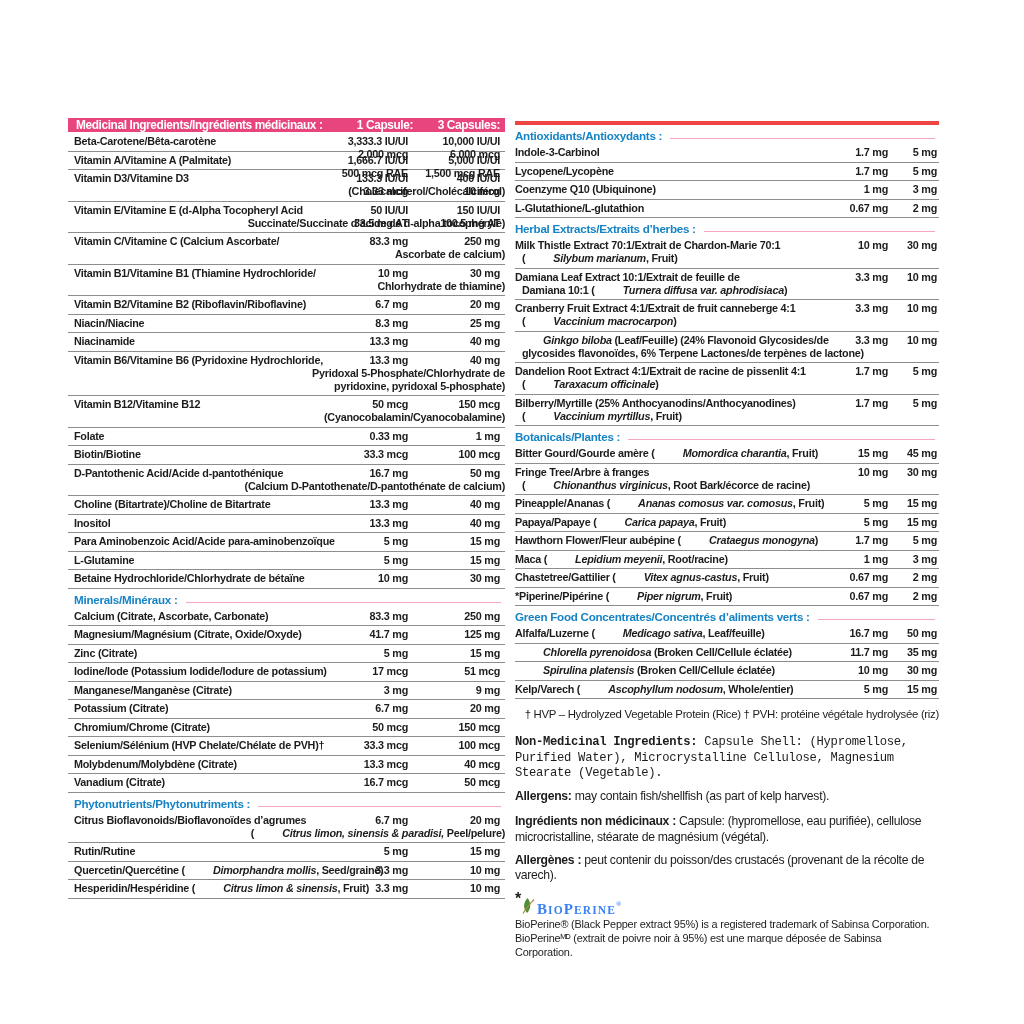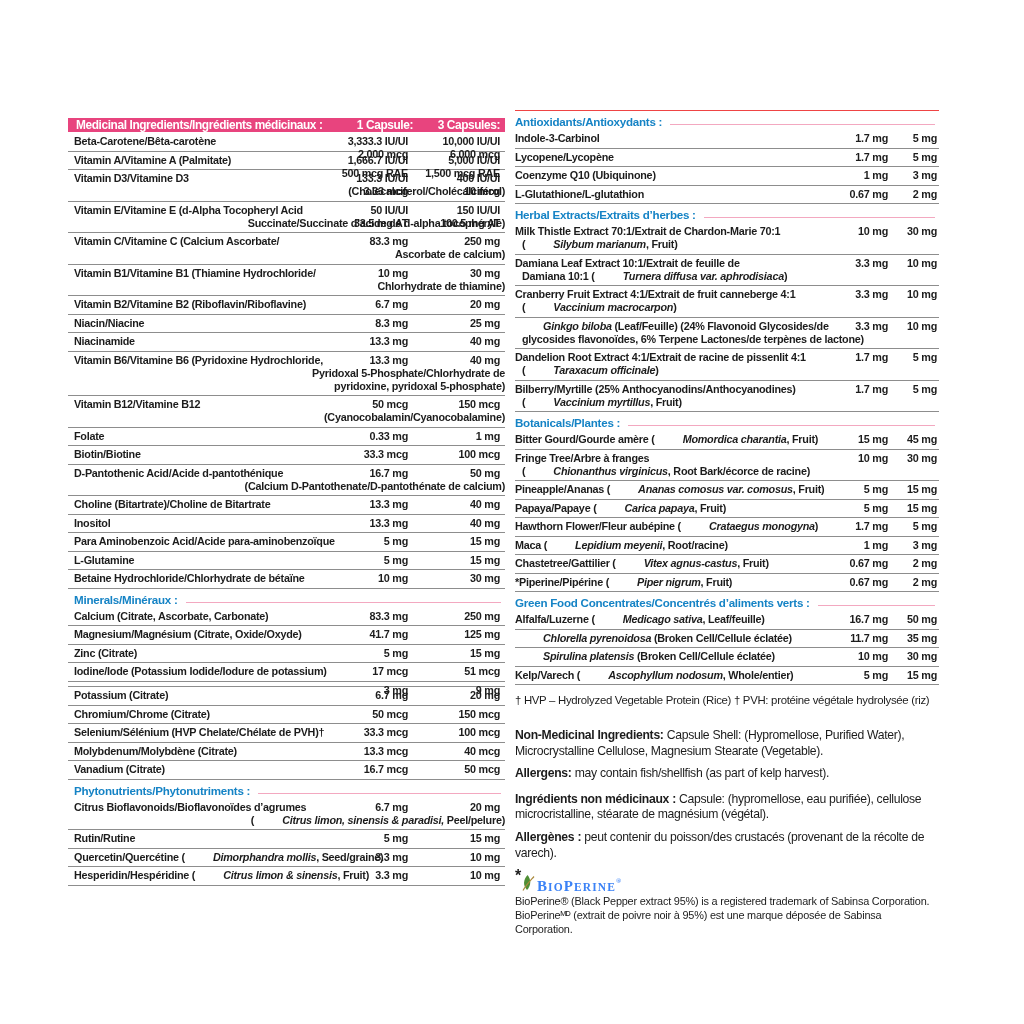--- a/index.html
+++ b/index.html
@@ -1,20 +1,20 @@
 <!DOCTYPE html>
 <html><head>
 <meta charset="utf-8">
 <style>
   html,body{margin:0;padding:0;background:#ffffff;}
   #page{position:relative;width:1024px;height:1024px;background:#ffffff;overflow:hidden;
         font-family:"Liberation Sans",sans-serif;color:#1c1c1c;font-weight:700;letter-spacing:-0.25px;}
   
   #left-col{position:absolute;left:68px;top:118px;width:437px;}
-  #right-col{position:absolute;left:515px;top:110px;width:424px;border-top:1px solid #ef4444;}
+  #right-col{position:absolute;left:515px;top:121px;width:424px;border-top:4px solid #ef4444;}
   
   .pink-bar{position:relative;background:#e8447e;color:#ffffff;height:14px;display:flex;align-items:center;
             font-size:11.9px;letter-spacing:-0.4px;margin-bottom:1px;}
   .pink-bar .title{padding-left:8px;white-space:nowrap;}
   .pink-bar .hv{position:absolute;white-space:nowrap;}
   .pink-bar .hv1{right:92px;}
   .pink-bar .hv2{right:5px;}
   
   .trow{position:relative;border-bottom:1px solid #8d8d8d;padding:2px 0 2.5px;font-size:10.8px;}
   .nm .ln{white-space:nowrap;line-height:13px;}
@@ -25,23 +25,23 @@
   .v1 div,.v2 div{line-height:13px;white-space:nowrap;}
   .left-t .v1{right:97px;}  .left-t .v2{right:5px;}
   .right-t .v1{right:51px;} .right-t .v2{right:2px;}
   .ital{font-style:italic;padding-left:28px;}
   
   .sec-heading{display:flex;align-items:flex-end;color:#1583c5;font-size:11.6px;padding:4px 0 2px;}
   .left-t .sec-heading .htext{padding-left:6px;}
   .sec-heading .htext{white-space:nowrap;line-height:13px;}
   .sec-heading .rule{flex:1;border-bottom:1.5px solid #f3a8c0;margin:0 4px 3px 8px;}
   
-  .footnote{margin-top:9px;font-weight:400;font-size:11.4px;letter-spacing:-0.3px;white-space:nowrap;}
+  .footnote{margin-top:9px;font-weight:400;font-size:11.4px;letter-spacing:-0.3px;white-space:nowrap;text-align:right;}
   .paras .para{font-size:12.2px;letter-spacing:-0.3px;line-height:15.6px;font-weight:400;margin-top:7px;}
-  .paras .para:nth-child(1){margin-top:22px;}
+  .paras .para:nth-child(1){margin-top:15px;font-family:Liberation Mono, monospace;}
   .paras .para:nth-child(3){margin-top:10px;}
   .paras .plabel{font-weight:700;}
   
   .bioperine{margin-top:12px;}
   .bp-logo{display:flex;align-items:flex-start;height:21px;}
   .bp-ast{font-size:16px;font-weight:700;line-height:12px;margin-top:-3px;}
   .bp-leaf{margin:1px 2px 0 0;}
   .bp-brand{font-family:Liberation Serif, serif;color:#3b82f6;font-weight:700;letter-spacing:1.1px;
             font-size:15px;line-height:17px;}
   .bp-brand .sc{font-size:11.5px;}
@@ -327,20 +327,23 @@
             <div class="ln"><span>Iodine/Iode (Potassium Iodide/Iodure de potassium)</span></div>
           </div>
           <div class="v1">
             <div>17 mcg</div>
           </div>
           <div class="v2">
             <div>51 mcg</div>
           </div>
         </div>
         <div class="trow">
+          <div class="nm">
+            <div class="ln"><span>Manganese/Manganèse (Citrate)</span></div>
+          </div>
           <div class="v1">
             <div>3 mg</div>
           </div>
           <div class="v2">
             <div>9 mg</div>
           </div>
         </div>
         <div class="trow">
           <div class="nm">
             <div class="ln"><span>Potassium (Citrate)</span></div>

